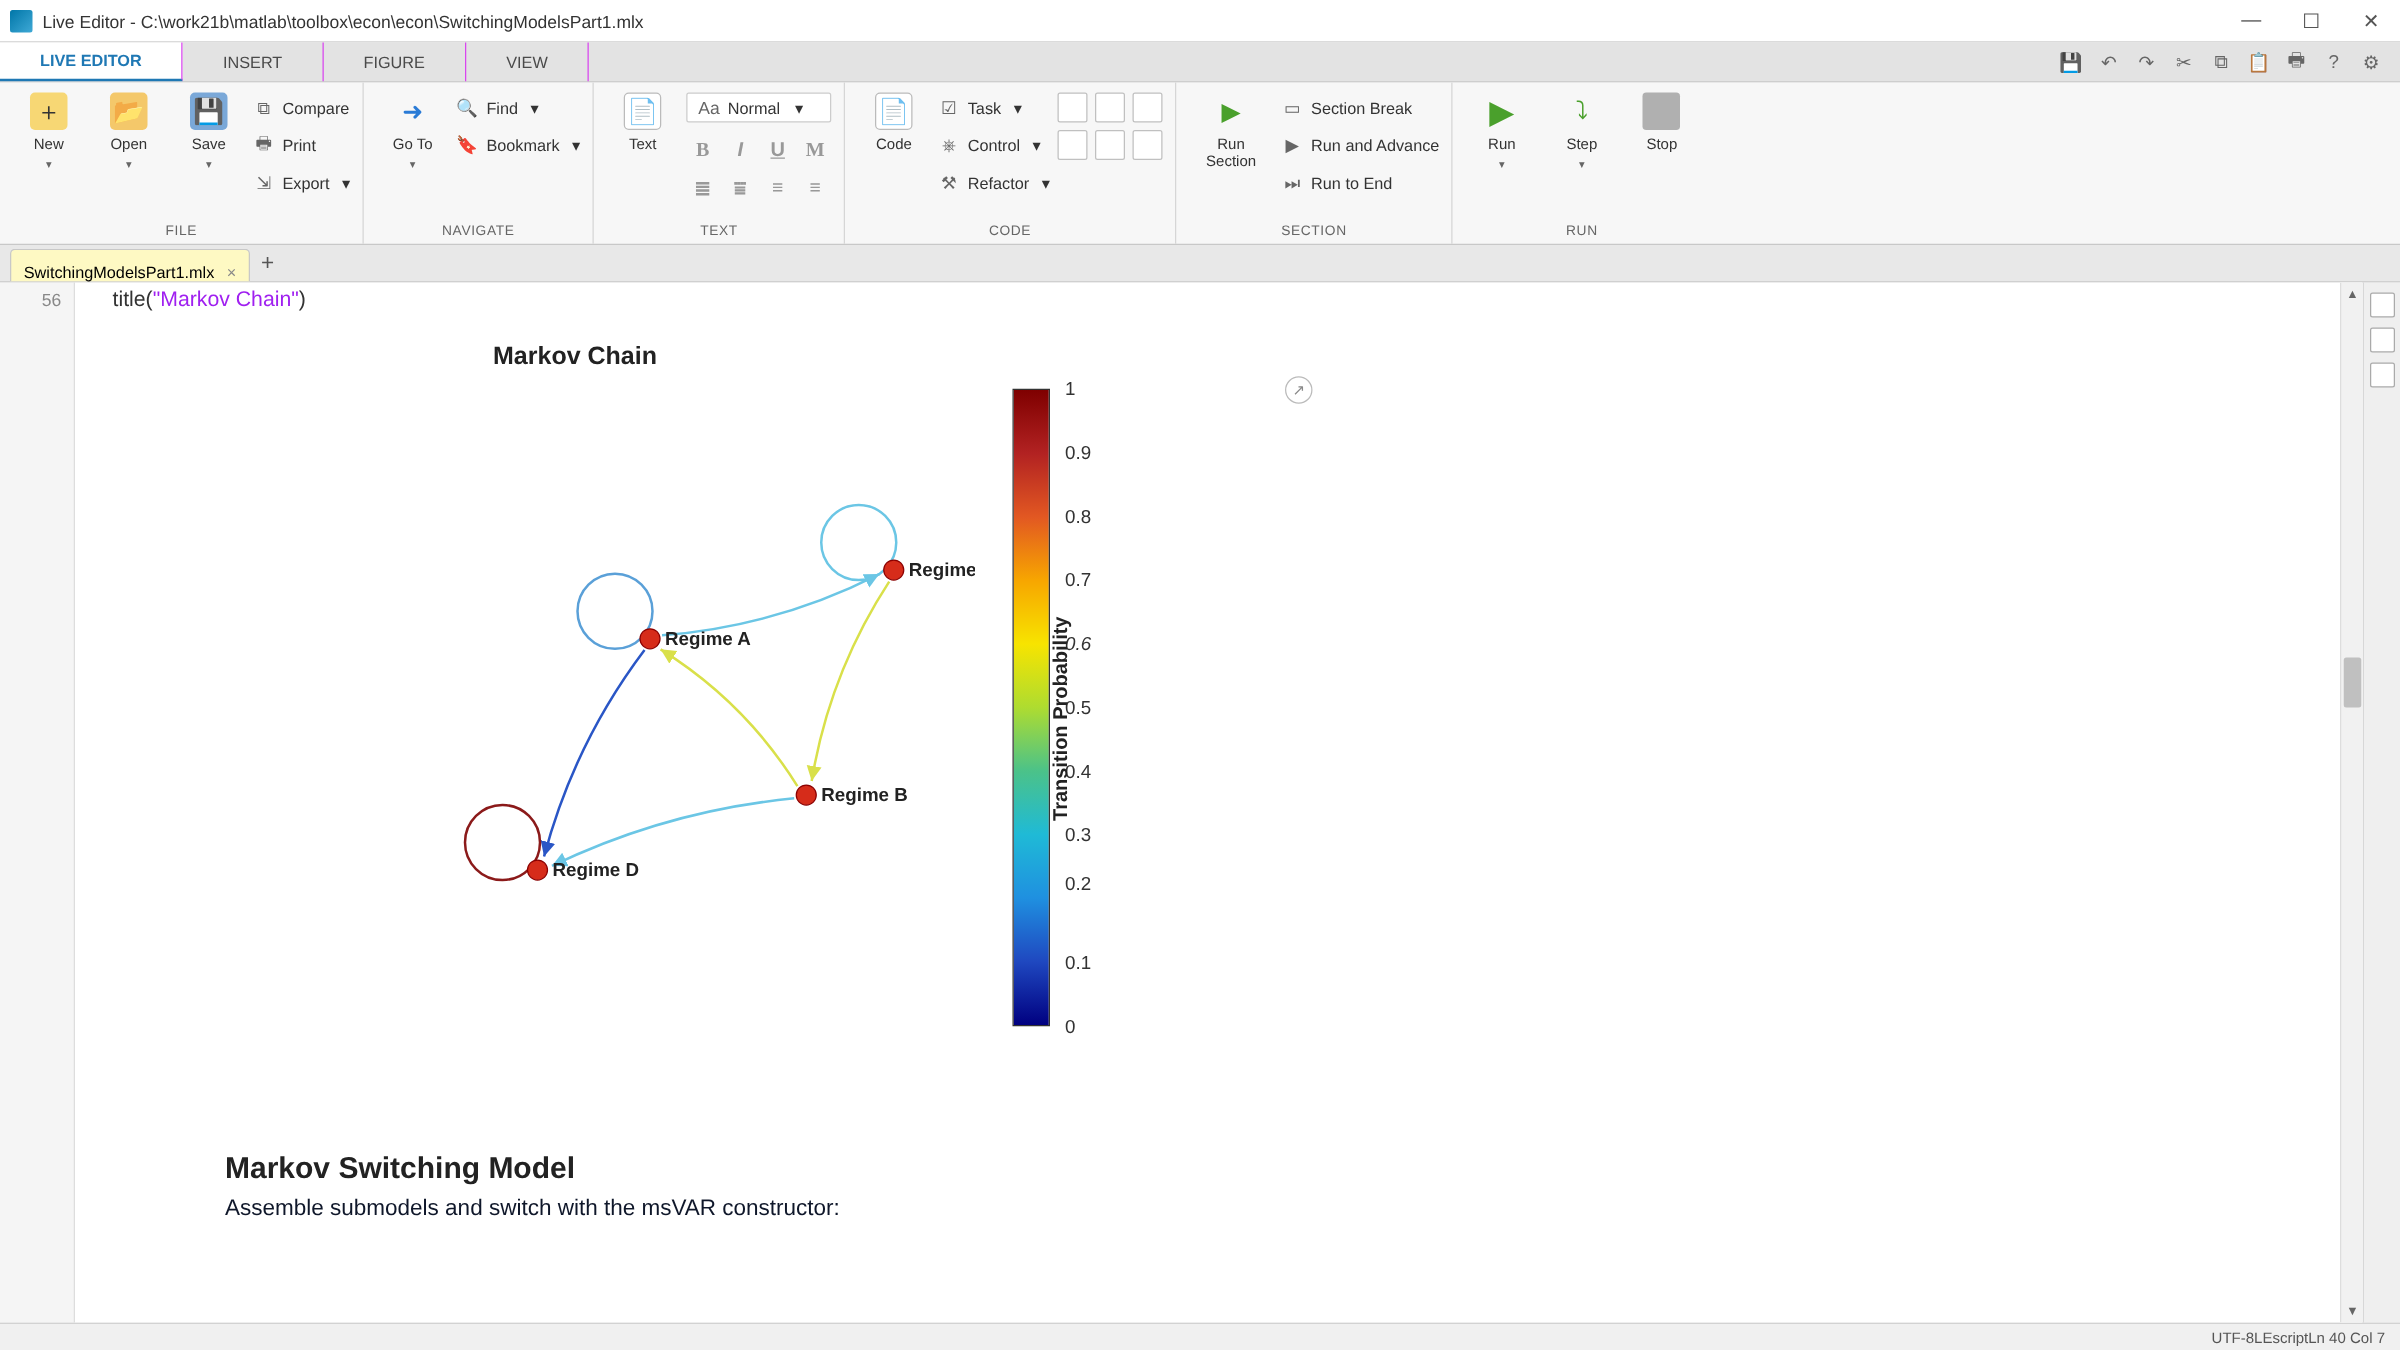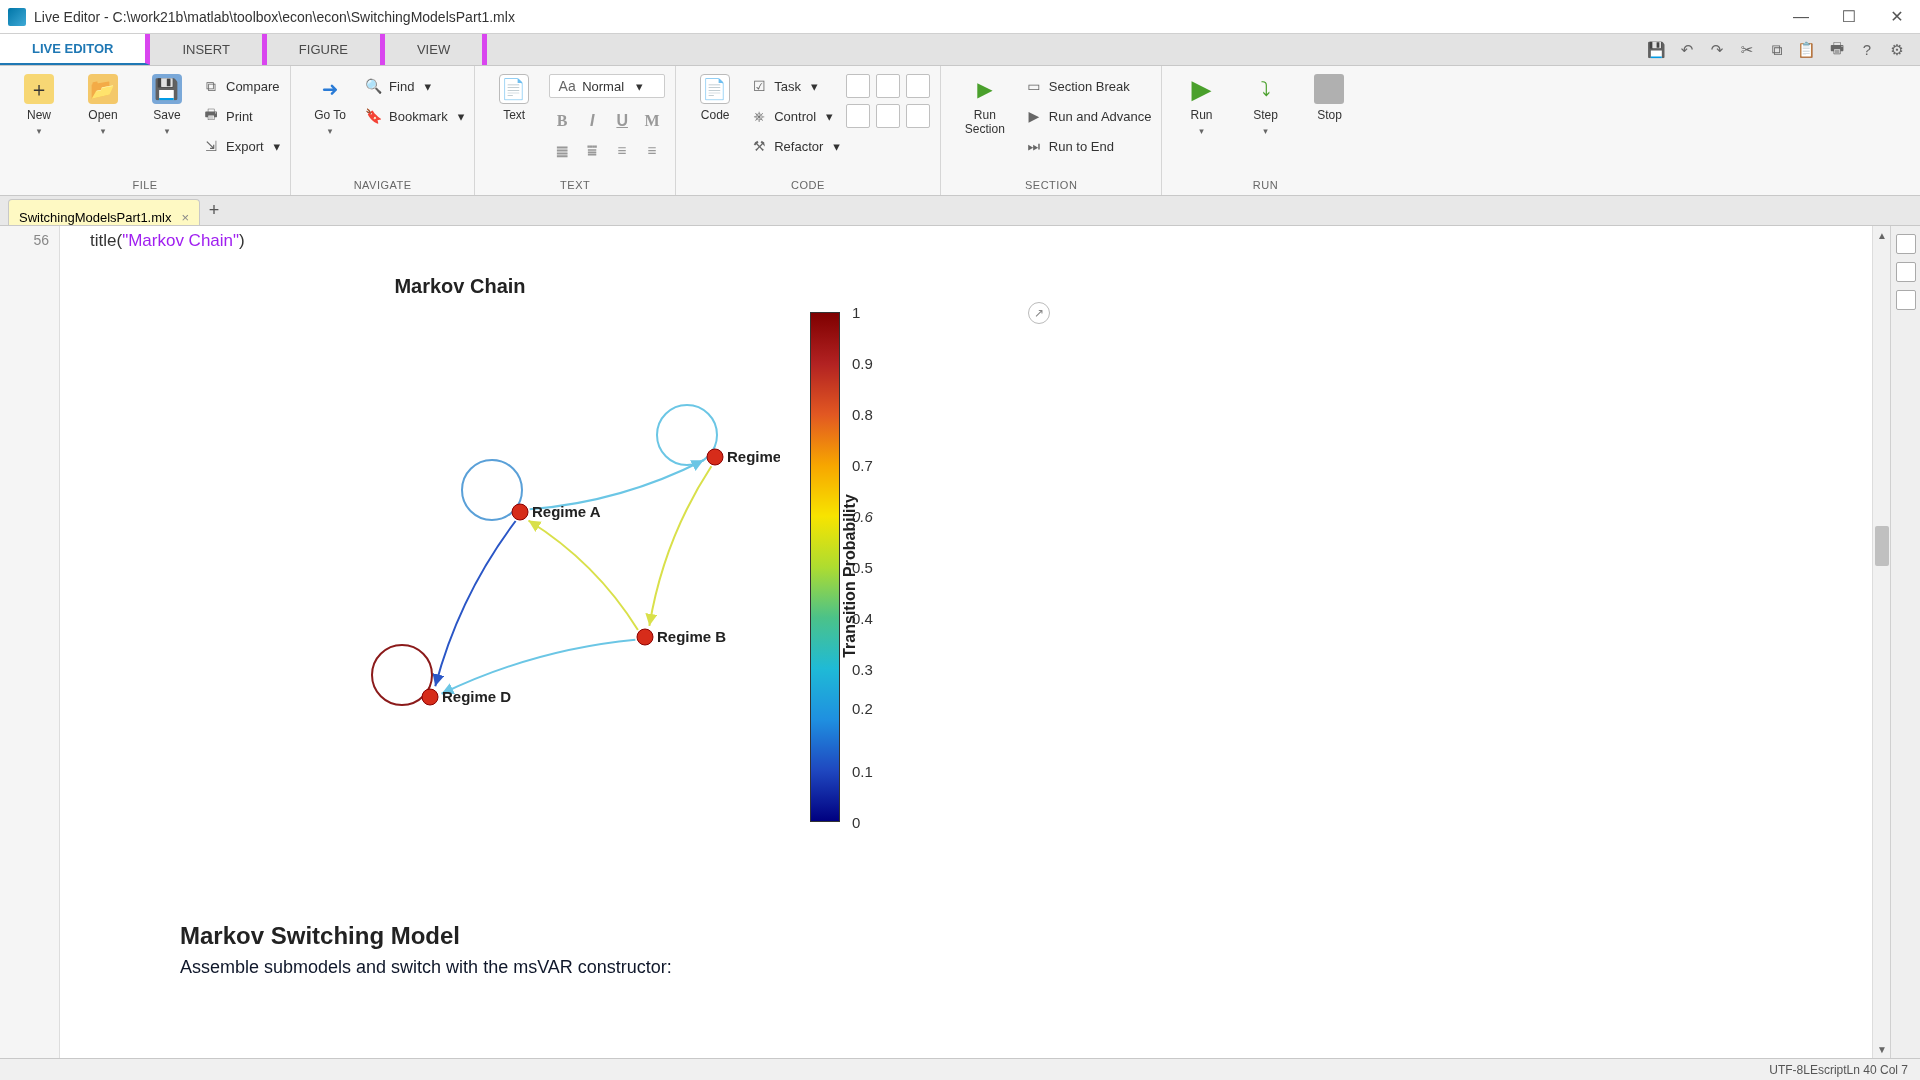--- a/index.html
+++ b/index.html
@@ -7,21 +7,21 @@
 
 
 .titlebar { height: 34px; background: #fff; display: flex; align-items: center; padding: 0 8px; border-bottom: 1px solid #d0d0d0; }
 .titlebar .app-icon { width: 18px; height: 18px; margin-right: 8px; background: linear-gradient(135deg,#0076a8,#3fa9d6); border-radius: 2px; }
 .titlebar .title-text { font-size: 14px; color: #333; flex: 1; }
 .titlebar .win-btns { display: flex; gap: 18px; }
 .titlebar .win-btn { width: 30px; height: 30px; display: flex; align-items: center; justify-content: center; color: #555; font-size: 16px; }
 
 
 .toolstrip-tabs { height: 32px; display: flex; align-items: stretch; background: #e3e3e3; border-bottom: 1px solid #c8c8c8; }
-.toolstrip-tabs .tab { padding: 0 32px; display: flex; align-items: center; font-size: 13px; color: #4a4a4a; border-right: 5px solid #d946ef; }
+.toolstrip-tabs .tab { padding: 0 32px; display: flex; align-items: center; font-size: 13px; color: #4a4a4a; border-right: 1px solid #d946ef; }
 .toolstrip-tabs .tab.active { background: #fff; border-bottom: 2px solid #1f78b4; color: #1f78b4; font-weight: 600; }
 .toolstrip-tabs .qa { margin-left: auto; display: flex; align-items: center; gap: 4px; padding-right: 10px; }
 .toolstrip-tabs .qa .qa-btn { width: 26px; height: 26px; display: flex; align-items: center; justify-content: center; color: #666; font-size: 15px; }
 
 
 .ribbon { height: 130px; background: #f7f7f7; display: flex; border-bottom: 1px solid #c8c8c8; }
 .group { display: flex; flex-direction: column; padding: 4px 10px; border-right: 1px solid #d6d6d6; }
 .group .g-body { flex: 1; display: flex; align-items: flex-start; gap: 6px; }
 .group .g-label { text-align: center; font-size: 11px; color: #666; letter-spacing: 0.5px; padding-top: 2px; }
 .big-btn { display: flex; flex-direction: column; align-items: center; justify-content: center; width: 58px; padding: 4px 2px; gap: 4px; font-size: 12px; color: #333; }

